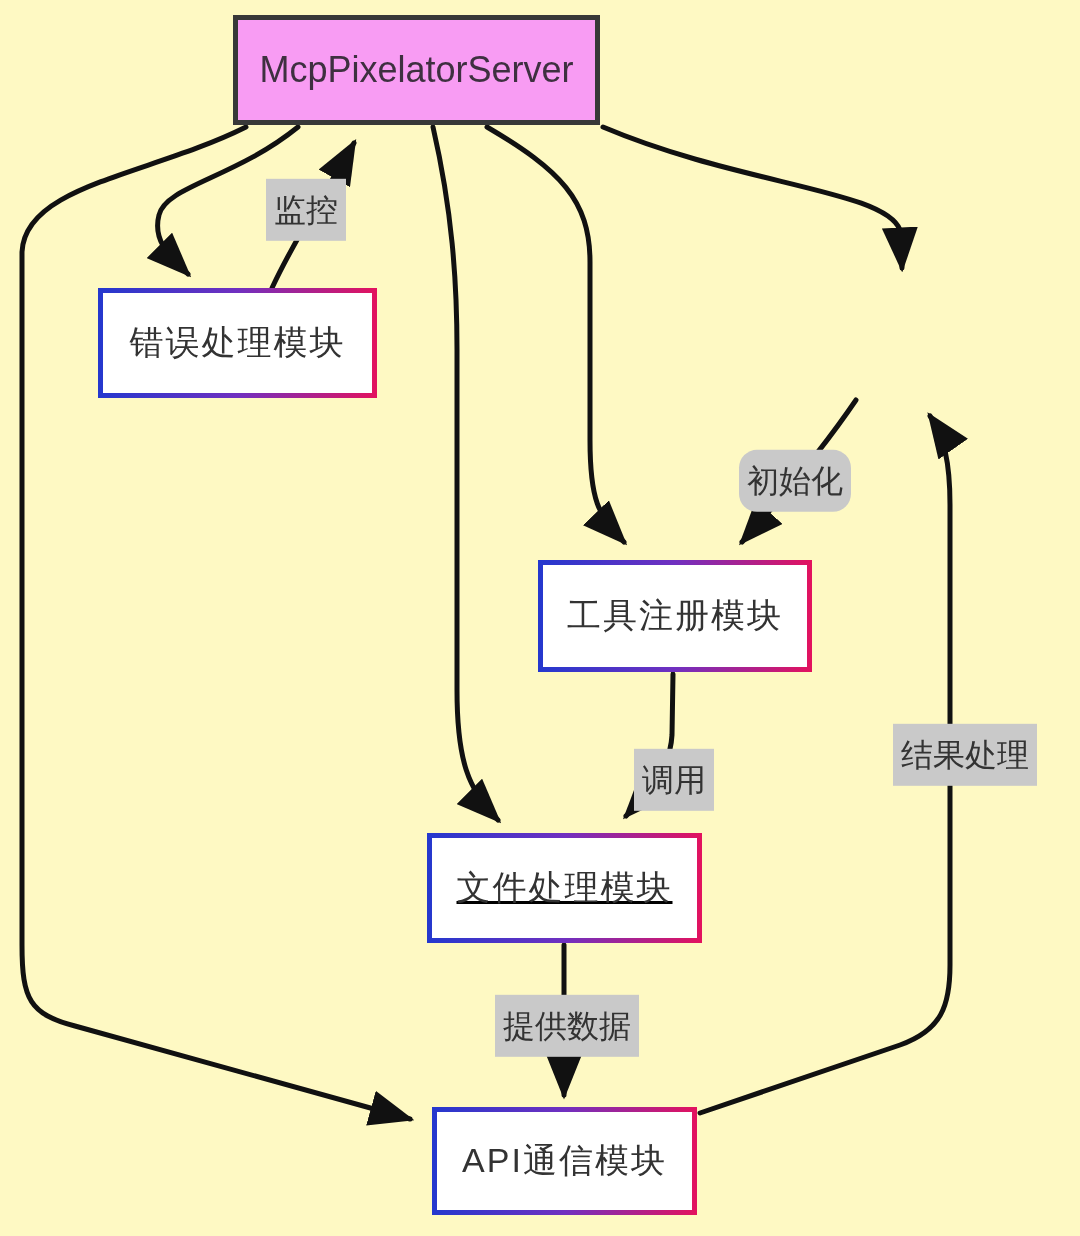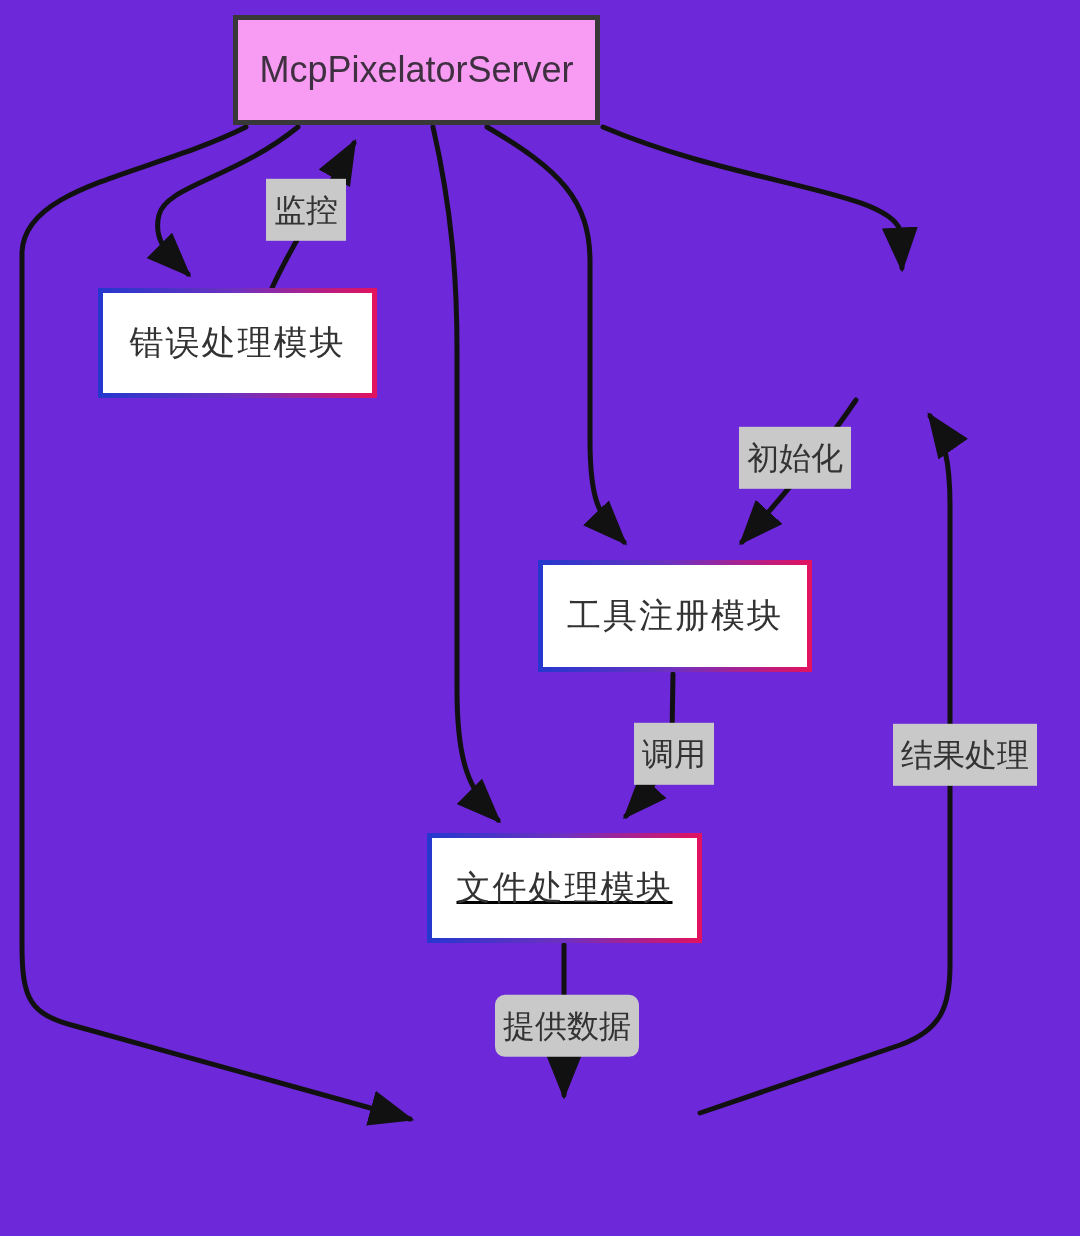--- a/index.html
+++ b/index.html
@@ -5,21 +5,21 @@
   html, body {
     margin: 0;
     padding: 0;
     background: #fdfdfd;
     font-family: "Liberation Sans", "DejaVu Sans", sans-serif;
   }
   .canvas {
     position: relative;
     width: 1080px;
     height: 1236px;
-    background: #6d28d9;
+    background: #fef9c3;
     overflow: hidden;
   }
   svg.edges {
     position: absolute;
     left: 0; top: 0;
     width: 1080px;
     height: 1236px;
   }
   svg.edges path.edge {
     fill: none;
@@ -108,20 +108,25 @@
       <span>工具注册模块</span>
     </div>
   </div>
 
   <div class="gnode" style="left:427px; top:833px; width:275px; height:110px;text-decoration:underline;">
     <div class="gnode-inner">
       <span>文件处理模块</span>
     </div>
   </div>
 
+  <div class="gnode" style="left:432px; top:1107px; width:265px; height:108px;">
+    <div class="gnode-inner">
+      <span>API通信模块</span>
+    </div>
+  </div>
 
   <div class="edge-label" style="left:306px; top:210px;">监控</div>
-  <div class="edge-label" style="left:795px; top:458px;">初始化</div>
-  <div class="edge-label" style="left:674px; top:754px;">调用</div>
-  <div class="edge-label" style="left:567px; top:1026px;border-radius:10px;">提供数据</div>
+  <div class="edge-label" style="left:795px; top:481px;border-radius:18px;">初始化</div>
+  <div class="edge-label" style="left:674px; top:780px;">调用</div>
+  <div class="edge-label" style="left:567px; top:1026px;">提供数据</div>
   <div class="edge-label" style="left:951px; top:755px;margin-left:14px;">结果处理</div>
 
 </div>
 
 </body></html>

